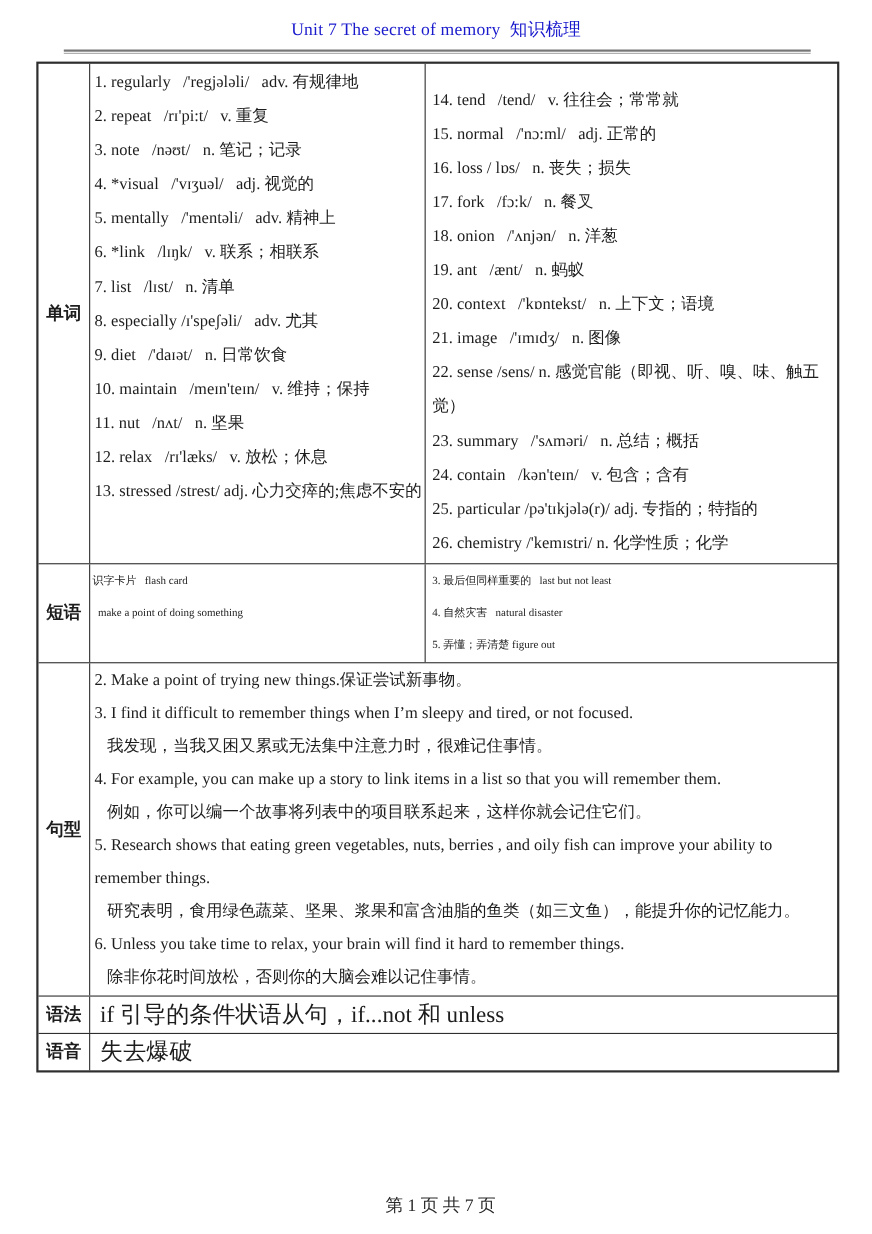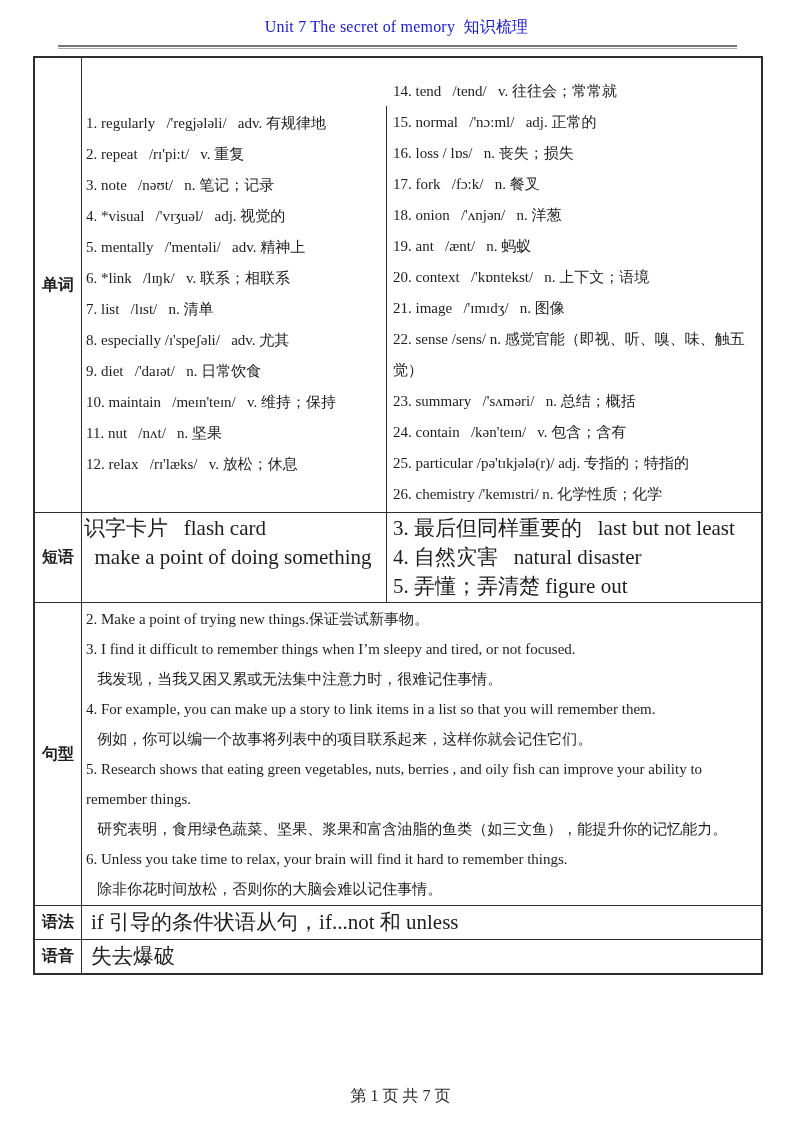--- a/index.html
+++ b/index.html
@@ -45,26 +45,26 @@
     font-size: 16px;
   }
   .content-cell { flex: 1; min-width: 0; }
   .two-col { display: flex; }
   .col-left {
     width: 305px;
     flex: 0 0 305px;
     border-right: 1.5px solid #2e2e2e;
   }
   .col-right { flex: 1; min-width: 0; }
-  .words .col-left  { padding: 2px 2px 2px 4px; margin-top: 48px; }
+  .words .col-left  { padding: 2px 2px 2px 4px; }
   .words .col-right { padding: 18px 2px 2px 6px; }
   .word-line { font-size: 15px; line-height: 31px; white-space: pre-wrap; }
   .phrases .col-left  { padding: 1px 0 1px 2px; }
   .phrases .col-right { padding: 1px 2px 1px 6px; }
-  .phrase-line { font-size: 21px; line-height: 29px; white-space: pre-wrap; }
+  .phrase-line { font-size: 10px; line-height: 29px; white-space: pre-wrap; }
   .sentences-cell { padding: 1px 4px 1px 4px; }
   .sent-line { font-size: 15px; line-height: 30px; white-space: pre-wrap; }
   .single-line-cell {
     font-size: 21px;
     line-height: 33px;
     padding-left: 9px;
     white-space: pre-wrap;
   }
   .footer {
     position: absolute;
@@ -93,20 +93,21 @@
           <div class="word-line">3. note   /nəʊt/   n. 笔记；记录</div>
           <div class="word-line">4. *visual   /'vɪʒuəl/   adj. 视觉的</div>
           <div class="word-line">5. mentally   /'mentəli/   adv. 精神上</div>
           <div class="word-line">6. *link   /lɪŋk/   v. 联系；相联系</div>
           <div class="word-line">7. list   /lɪst/   n. 清单</div>
           <div class="word-line">8. especially /ɪ'speʃəli/   adv. 尤其</div>
           <div class="word-line">9. diet   /'daɪət/   n. 日常饮食</div>
           <div class="word-line">10. maintain   /meɪn'teɪn/   v. 维持；保持</div>
           <div class="word-line">11. nut   /nʌt/   n. 坚果</div>
           <div class="word-line">12. relax   /rɪ'læks/   v. 放松；休息</div>
+          <div class="word-line">13. stressed /strest/ adj. 心力交瘁的;焦虑不安的</div>
         </div>
       <div class="col-right">
           <div class="word-line">14. tend   /tend/   v. 往往会；常常就</div>
           <div class="word-line">15. normal   /'nɔ:ml/   adj. 正常的</div>
           <div class="word-line">16. loss / lɒs/   n. 丧失；损失</div>
           <div class="word-line">17. fork   /fɔ:k/   n. 餐叉</div>
           <div class="word-line">18. onion   /'ʌnjən/   n. 洋葱</div>
           <div class="word-line">19. ant   /ænt/   n. 蚂蚁</div>
           <div class="word-line">20. context   /'kɒntekst/   n. 上下文；语境</div>
           <div class="word-line">21. image   /'ɪmɪdʒ/   n. 图像</div>

